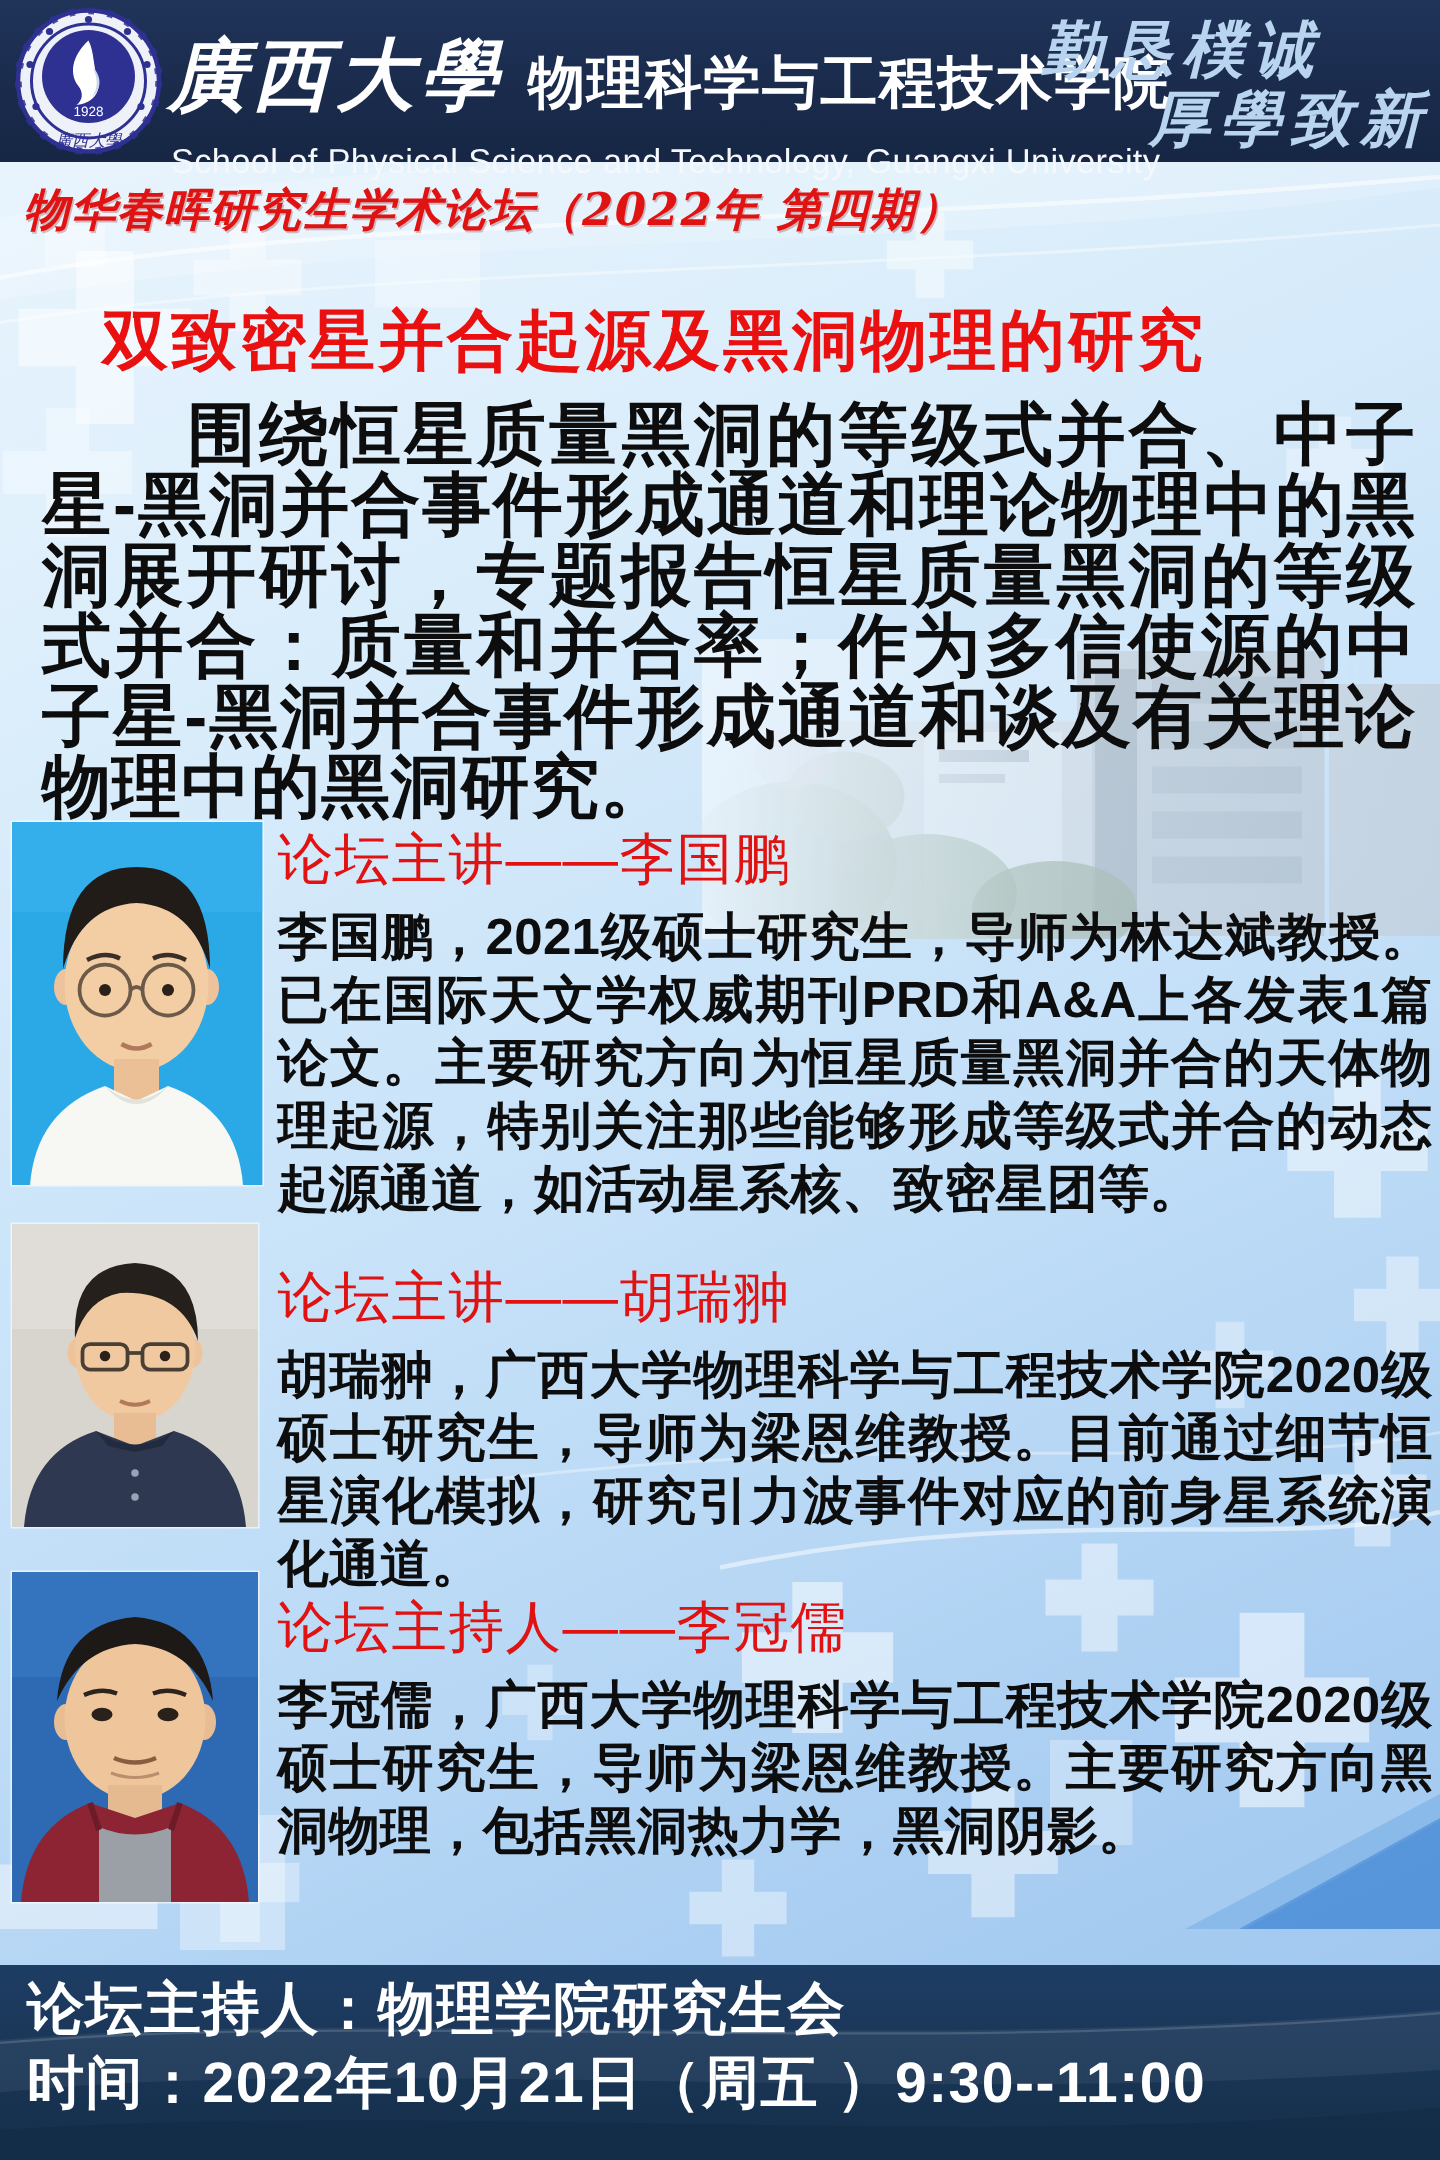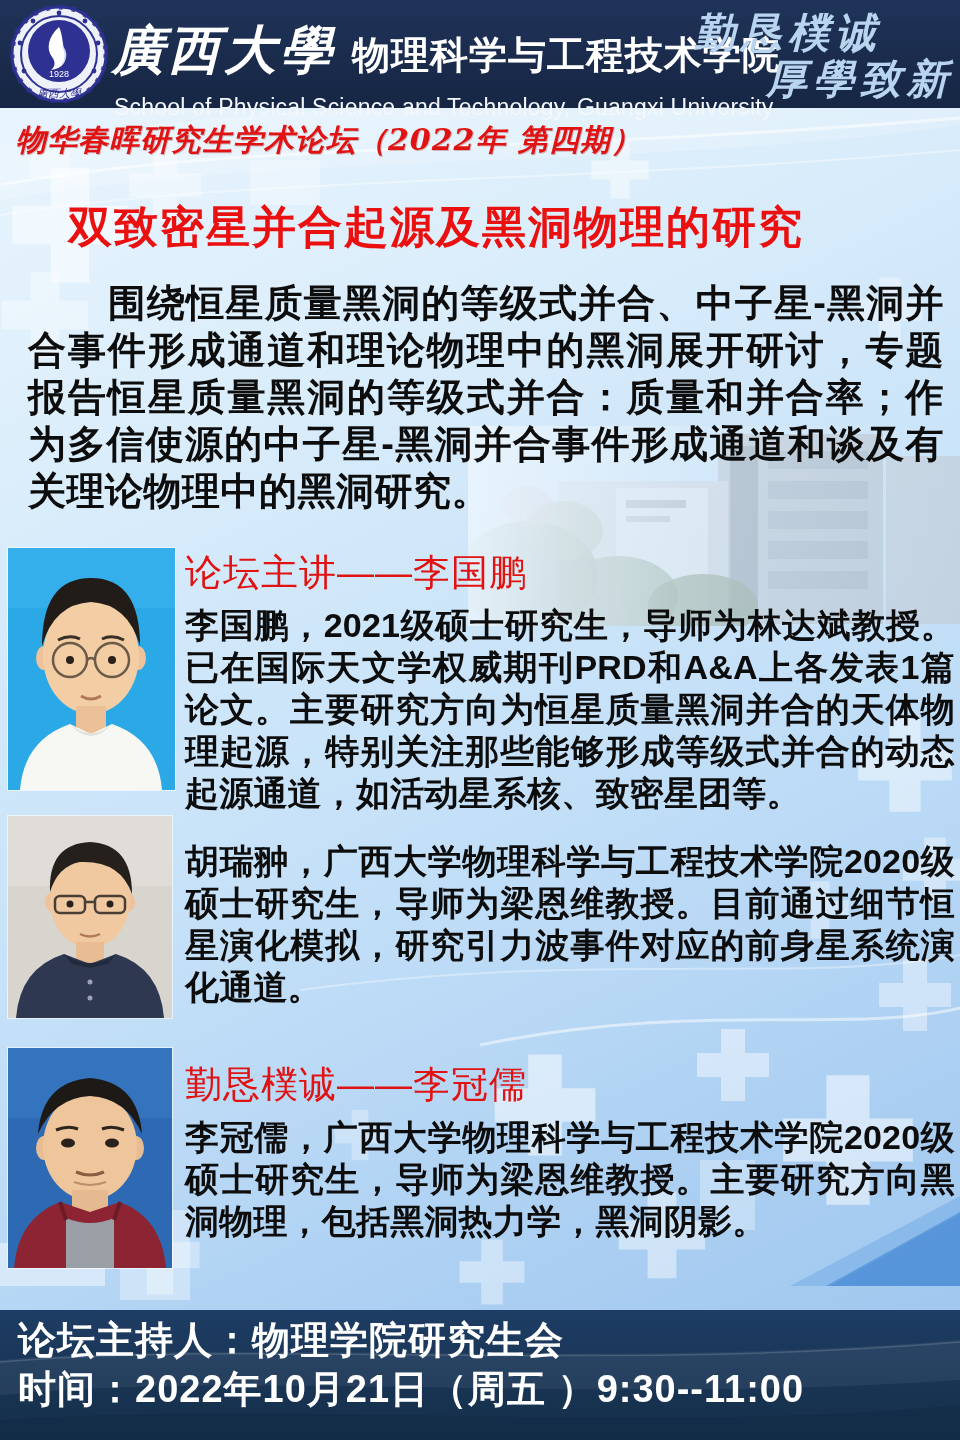--- a/index.html
+++ b/index.html
@@ -33,22 +33,22 @@
     font-size:30px;font-weight:bold;font-style:italic;color:#e01212;
     font-family:"DejaVu Serif",serif;letter-spacing:1px;
     text-shadow:1px 1px 0 rgba(120,0,0,.25);white-space:nowrap;
   }
   .talk-title{
     position:absolute;left:0;top:198px;width:872px;text-align:center;
     font-size:44px;font-weight:bold;color:#ea1010;letter-spacing:2px;
   }
   .abstract{
     position:absolute;left:28px;top:266px;width:916px;
-    font-size:38px;line-height:47px;font-weight:600;color:#0d0d0d;
-    text-align:justify;text-indent:2.1em;letter-spacing:0.5px;margin-top:14px;
+    font-size:46px;line-height:47px;font-weight:600;color:#0d0d0d;
+    text-align:justify;text-indent:2.1em;letter-spacing:0.5px;
   }
   
   .building{position:absolute;left:468px;top:426px;width:492px;height:200px;opacity:.5;pointer-events:none;}
   
   .speaker{position:absolute;left:8px;width:944px;}
   .sp1{top:548px;}
   .sp2{top:816px;}
   .sp3{top:1048px;}
   .photo{position:absolute;left:0;top:0;box-shadow:0 0 0 1px rgba(255,255,255,.6);}
   .sp-text{position:absolute;left:177px;width:770px;}
@@ -215,20 +215,21 @@
       <circle cx="62" cy="88" r="3.5" fill="#2a211b"></circle>
       <circle cx="102" cy="88" r="3.5" fill="#2a211b"></circle>
       <path d="M72,118 Q82,123 92,118" stroke="#b07a5a" stroke-width="2.5" fill="none"></path>
       <rect x="68" y="126" width="28" height="24" fill="#e9bd93"></rect>
       <path d="M8,202 Q12,152 56,138 L82,148 L108,138 Q152,152 156,202 Z" fill="#2e3850"></path>
       <path d="M56,138 Q82,156 108,138 L100,148 L82,152 L64,148 Z" fill="#222a3d"></path>
       <circle cx="82" cy="166" r="2.5" fill="#9aa2b5"></circle>
       <circle cx="82" cy="182" r="2.5" fill="#9aa2b5"></circle>
     </svg>
     <div class="sp-text">
+      <div class="sp-head">论坛主讲——胡瑞翀</div>
       <div class="sp-bio">胡瑞翀，广西大学物理科学与工程技术学院2020级硕士研究生，导师为梁恩维教授。目前通过细节恒星演化模拟，研究引力波事件对应的前身星系统演化通道。</div>
     </div>
   </div>
 
   <div class="speaker sp3">
     <svg class="photo" width="164" height="220" viewBox="0 0 164 220">
       <rect width="164" height="220" fill="#2d6ab3"></rect>
       <rect width="164" height="70" fill="#3877c2" opacity="0.7"></rect>
       <ellipse cx="36" cy="100" rx="8" ry="12" fill="#e8bd93"></ellipse>
       <ellipse cx="128" cy="100" rx="8" ry="12" fill="#e8bd93"></ellipse>
@@ -239,21 +240,21 @@
       <path d="M48,82 Q60,77 70,81" stroke="#2d241d" stroke-width="3" fill="none"></path>
       <path d="M94,81 Q104,77 116,82" stroke="#2d241d" stroke-width="3" fill="none"></path>
       <path d="M68,124 Q82,130 96,124" stroke="#8a5c40" stroke-width="3" fill="none"></path>
       <path d="M66,134 Q82,140 98,134" stroke="#a5765a" stroke-width="2" fill="none" opacity="0.7"></path>
       <rect x="64" y="142" width="36" height="26" fill="#e5ba90"></rect>
       <path d="M6,220 Q10,170 52,154 L82,164 L112,154 Q154,170 158,220 Z" fill="#8c2433"></path>
       <path d="M58,220 L58,170 Q82,180 106,170 L106,220 Z" fill="#9aa0a6"></path>
       <path d="M52,154 L58,172 M112,154 L106,172" stroke="#6e1b28" stroke-width="4"></path>
     </svg>
     <div class="sp-text">
-      <div class="sp-head">勤恳樸诚——李冠儒</div>
+      <div class="sp-head">论坛主持人——李冠儒</div>
       <div class="sp-bio">李冠儒，广西大学物理科学与工程技术学院2020级硕士研究生，导师为梁恩维教授。主要研究方向黑洞物理，包括黑洞热力学，黑洞阴影。</div>
     </div>
   </div>
 
   <div class="footer">
     <svg width="960" height="154" viewBox="0 0 960 154" style="position:absolute;inset:0;">
       <path d="M0,50 C250,28 600,60 960,30 L960,70 C600,95 250,60 0,85 Z" fill="#ffffff" opacity="0.06"></path>
       <path d="M0,110 C300,90 650,125 960,95 L960,154 L0,154 Z" fill="#0c1e36" opacity="0.25"></path>
       <path d="M0,52 C250,30 600,62 960,32" stroke="#ffffff" stroke-width="1.5" fill="none" opacity="0.15"></path>
     </svg>

